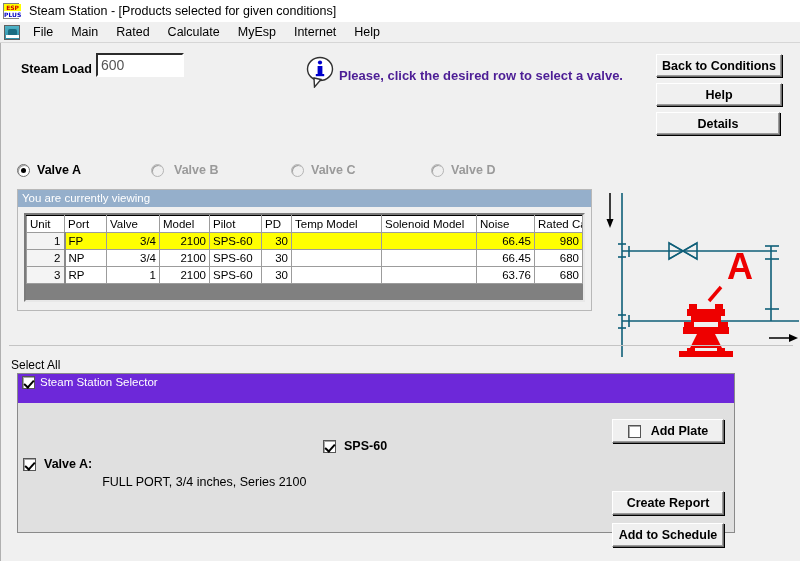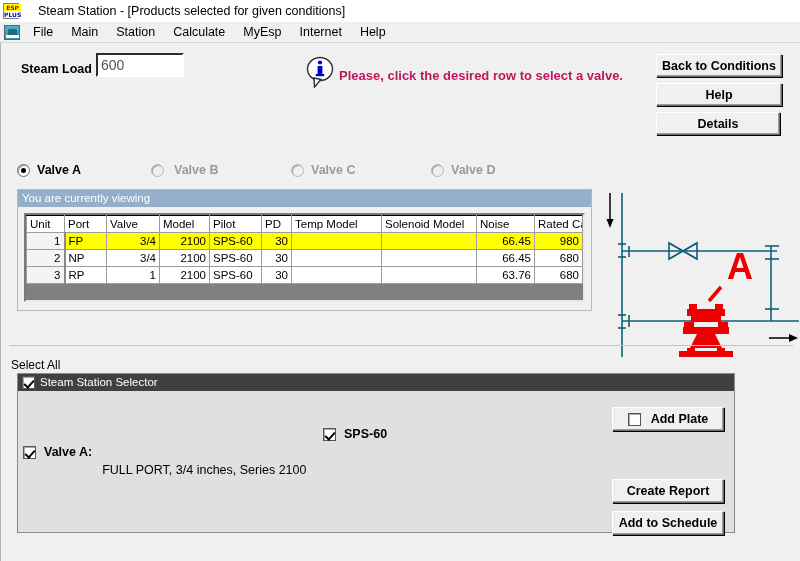--- a/index.html
+++ b/index.html
@@ -36,21 +36,21 @@
     background: #ffff00; color: #d00000;
     font-size: 6px; font-weight: bold; line-height: 7px;
     text-align: center; font-family: "DejaVu Sans", sans-serif;
   }
   .app-icon .bot {
     background: #ffffff; color: #0000c0;
     font-size: 6px; font-weight: bold; line-height: 7px;
     text-align: center; font-family: "DejaVu Sans", sans-serif;
   }
   .title-text {
-    font-size: 12.5px; color: #000; margin-left: 19px;
+    font-size: 12.5px; color: #000; margin-left: 10px;
     white-space: nowrap;
   }
 
   
   .menubar {
     position: absolute; left: 0; top: 22px; width: 800px; height: 21px;
     background: #f0f0f0;
     display: flex; align-items: center;
     padding-left: 4px;
     box-sizing: border-box;
@@ -103,21 +103,21 @@
     box-sizing: border-box;
   }
 
   
   .info-icon {
     position: absolute; left: 305px; top: 13px;
     width: 28px; height: 32px;
   }
   .hint-text {
     position: absolute; left: 338px; top: 25px;
-    font-size: 13px; font-weight: bold; color: #be185d;
+    font-size: 13px; font-weight: bold; color: #4c1d95;
     white-space: nowrap;
   }
 
   
   .btn {
     position: absolute;
     background: #f0f0f0;
     border: 1px solid;
     border-color: #ffffff #6e6e6e #6e6e6e #ffffff;
     box-shadow: inset -1px -1px 0 #9a9a9a, 1px 1px 0 #000000;
@@ -230,22 +230,22 @@
     font-size: 12px; color: #000;
   }
   .bottom-panel {
     position: absolute; left: 16px; top: 330px;
     width: 718px; height: 160px;
     border: 1px solid #8a8a8a;
     background: #e0e0e0;
     box-sizing: border-box;
   }
   .bp-caption {
-    height: 17px;
-    background: #404040;
+    height: 29px;
+    background: #6d28d9;
     color: #ffffff;
     font-size: 11.5px;
     line-height: 17px;
     padding-left: 22px;
     position: relative;
     box-sizing: border-box;
   }
   .cb {
     width: 13px; height: 13px;
     background: #ffffff;
@@ -292,21 +292,21 @@
       <div class="top">ESP</div>
       <div class="bot">PLUS</div>
     </div>
     <div class="title-text">Steam Station - [Products selected for given conditions]</div>
   </div>
 
   <div class="menubar">
     <div class="menu-icon"></div>
     <div class="menu-item">File</div>
     <div class="menu-item">Main</div>
-    <div class="menu-item">Station</div>
+    <div class="menu-item">Rated</div>
     <div class="menu-item">Calculate</div>
     <div class="menu-item">MyEsp</div>
     <div class="menu-item">Internet</div>
     <div class="menu-item">Help</div>
   </div>
 
   <div class="client">
 
     <div class="steamload-label">Steam Load</div>
     <input class="steamload-input" type="text" value="600" style="">

